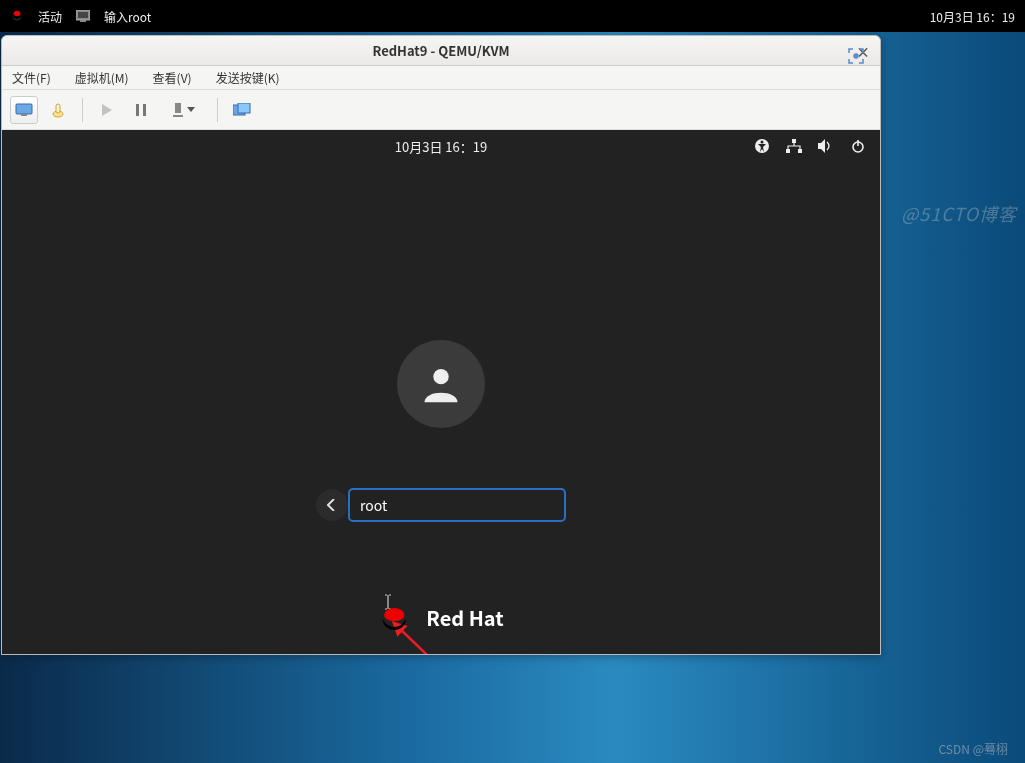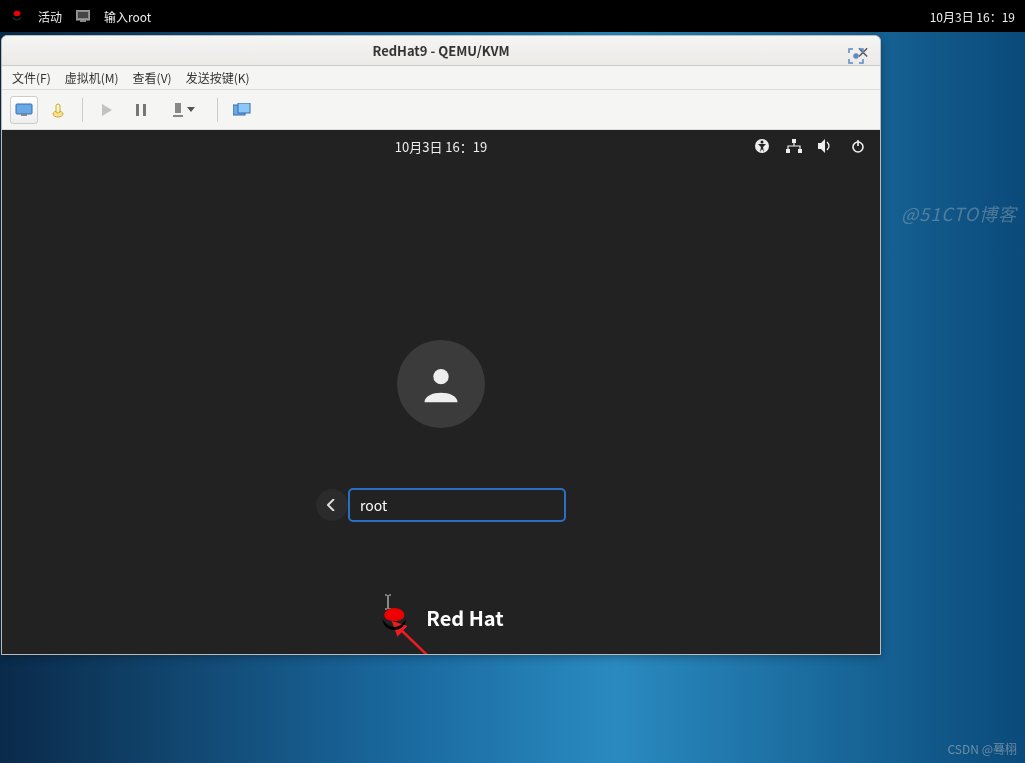--- a/index.html
+++ b/index.html
@@ -4,41 +4,41 @@
 <style>
   * { margin: 0; padding: 0; box-sizing: border-box; font-family: "Noto Sans CJK SC", "Microsoft YaHei", sans-serif; }
   body { width: 1025px; height: 763px; background: linear-gradient(90deg, #0a2a4a 0%, #1a6aa0 40%, #2a8ac0 60%, #0a4a7a 100%); overflow: hidden; position: relative; }
   .topbar { background: #000; height: 32px; display: flex; align-items: center; color: #eee; font-size: 12px; padding: 0 10px; }
   .topbar .left { display: flex; align-items: center; gap: 14px; }
   .topbar .fedora-icon svg { display:block; }
   .topbar .right-time { margin-left: auto; }
   .vm-window { position: absolute; top: 35px; left: 1px; width: 880px; height: 620px; background: #fff; border: 1px solid #bbb; border-radius: 6px 6px 0 0; box-shadow: 0 2px 8px rgba(0,0,0,.3); overflow:hidden;}
   .vm-title { height: 30px; background: linear-gradient(#f5f5f4,#eceae7); border-bottom:1px solid #ccc; border-radius:6px 6px 0 0; display:flex; align-items:center; justify-content:center; position:relative; font-size:13px; font-weight:bold; color:#333;}
   .vm-title .close { position:absolute; right:10px; font-size:14px; color:#555; cursor:pointer;}
-  .vm-menu { height:24px; background:#f5f5f4; border-bottom:1px solid #ddd; display:flex; align-items:center; gap:14px; padding:0 10px; font-size:12px; color:#333;}
+  .vm-menu { height:24px; background:#f5f5f4; border-bottom:1px solid #ddd; display:flex; align-items:center; gap:24px; padding:0 10px; font-size:12px; color:#333;}
   .vm-toolbar { height:40px; background:#f5f5f4; border-bottom:1px solid #ddd; display:flex; align-items:center; padding:0 8px; gap:6px;}
   .tb-btn { width:28px; height:28px; border:1px solid #ccc; border-radius:3px; background:linear-gradient(#fff,#eee); display:flex; align-items:center; justify-content:center; font-size:13px; color:#555; position:relative;}
   .tb-btn.flat { border:none; background:none; }
   .tb-sep { width:1px; height:24px; background:#ccc; margin:0 4px;}
   .fullscreen-icon { position:absolute; right:10px; top:6px; width:28px; height:28px; display:flex; align-items:center; justify-content:center;}
   .guest { position:relative; height: calc(100% - 94px); background:#222; }
   .guest-top { height:32px; background:#222; display:flex; align-items:center; justify-content:center; color:#eee; font-size:13px; position:relative;}
   .guest-top .gt-right { position:absolute; right:14px; display:flex; gap:16px; align-items:center;}
   .gt-icon { width:16px; height:16px; display:flex; align-items:center; justify-content:center; color:#eee;}
   .login-area { position:absolute; top:0; left:0; right:0; bottom:0; display:flex; flex-direction:column; align-items:center; justify-content:flex-start; padding-top:210px;}
   .avatar { width:88px; height:88px; border-radius:50%; background:#3b3b3b; display:flex; align-items:center; justify-content:center; margin-bottom:60px;}
   .input-row { display:flex; align-items:center; gap:0;}
   .back-btn { width:32px; height:32px; border-radius:50%; background:#2b2b2b; display:flex; align-items:center; justify-content:center; color:#ccc; cursor:pointer;}
   .user-input { width:218px; height:34px; background:#222; border:2px solid #2a70c2; border-radius:5px; color:#fff; padding:0 10px; font-size:14px; outline:none; font-family:inherit;}
   .text-cursor-overlay { position:absolute; left:50%; margin-left:-58px; top:463px; pointer-events:none; color:#ccc; font-size:15px;}
   .annotation { position:absolute; left:50%; margin-left:-60px; top:575px; color:#ec1c24; font-size:20px; font-weight:500; pointer-events:none;}
   .arrow-svg { position:absolute; left:50%; margin-left:-70px; top:490px; pointer-events:none; }
   .redhat-logo { position:absolute; bottom:22px; left:50%; transform:translateX(-50%); display:flex; align-items:center; gap:16px; color:#fff; font-weight:bold; font-size:20px;}
   .wm1 { position:absolute; right:8px; top:200px; color:rgba(200,200,200,.35); font-size:18px; letter-spacing:1px; pointer-events:none;font-style:italic;}
-  .wm2 { position:absolute; right:8px; bottom:6px; color:rgba(200,200,200,.5); font-size:12px; pointer-events:none;}
+  .wm2 { position:absolute; right:17px; bottom:6px; color:rgba(200,200,200,.5); font-size:12px; pointer-events:none;}
 </style>
 </head>
 <body>
 
 <div class="topbar">
   <div class="left">
     <span class="fedora-icon">
       <svg width="14" height="14" viewBox="0 0 24 24">
           <path fill="#e00" d="M12 3c3 0 6 2 6 5s-3 4-6 4-6-1-6-4 3-5 6-5z"></path>
           <path fill="#222" d="M4 12c2 3 6 5 8 5s6-2 8-5c0 5-4 8-8 8s-8-3-8-8z"></path>

